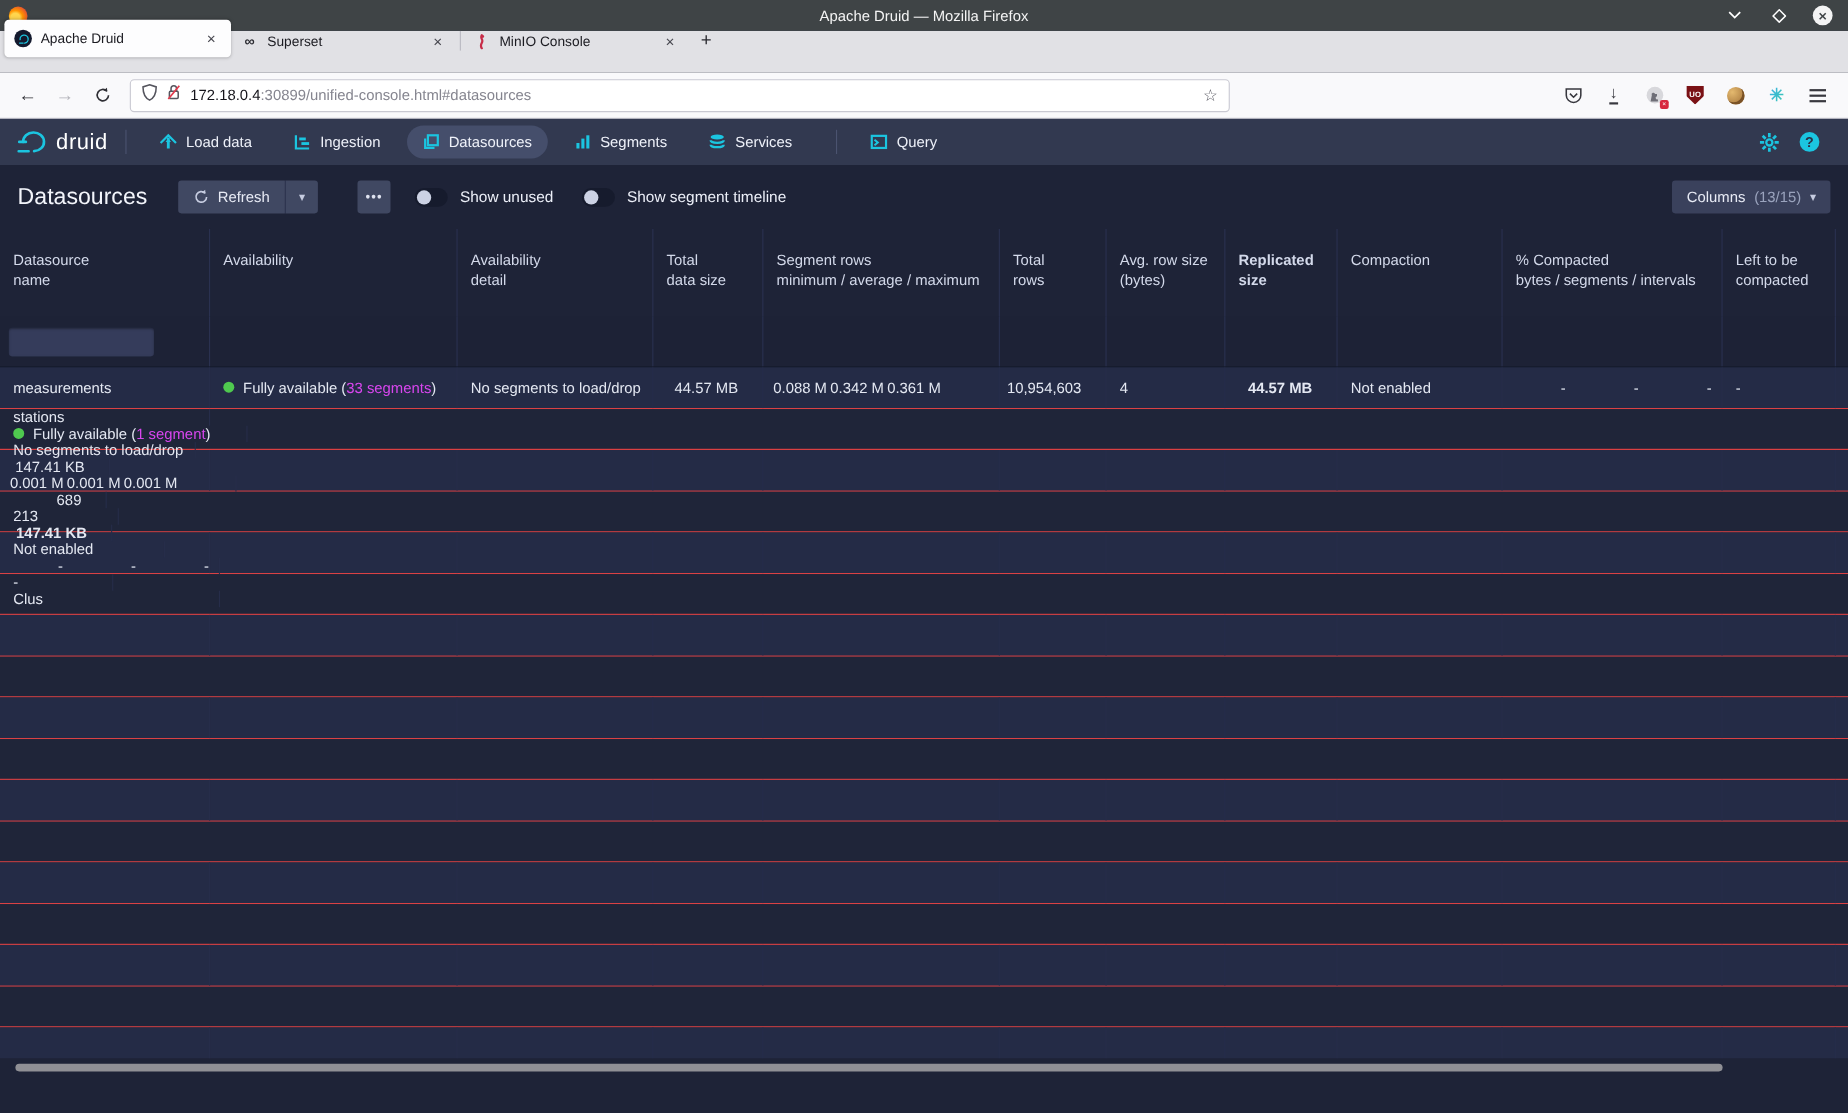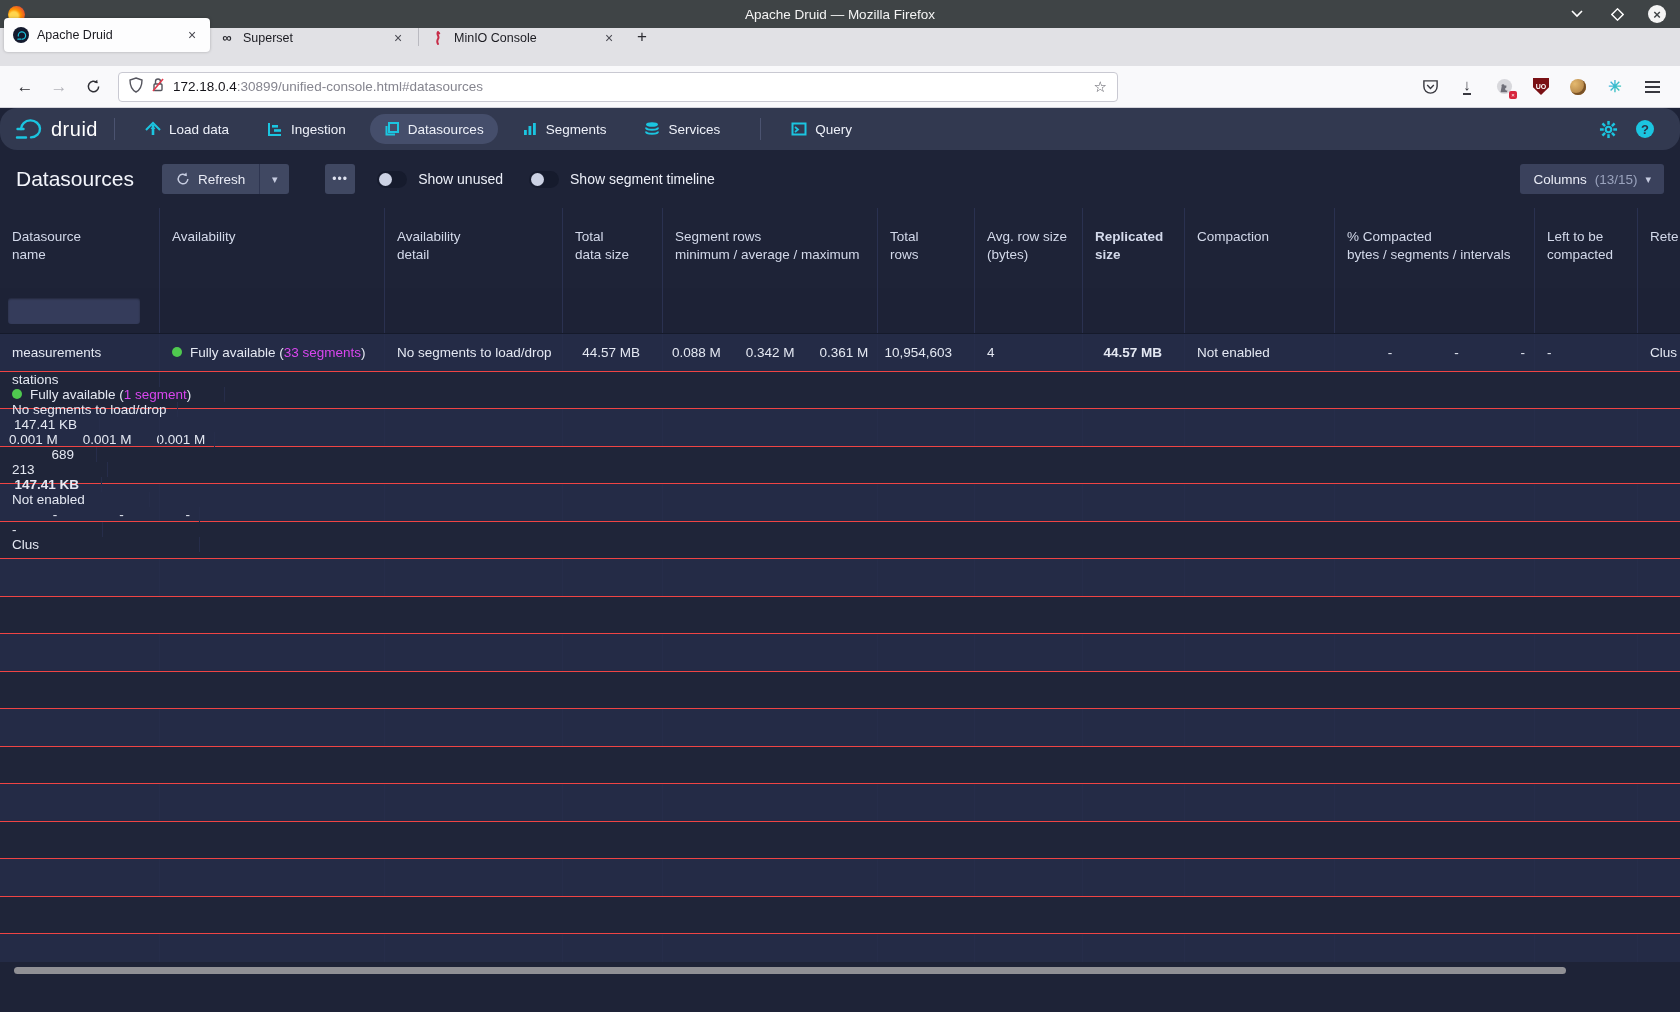--- a/index.html
+++ b/index.html
@@ -43,21 +43,21 @@
     color:#fff; font-size:6px; display:flex; align-items:center; justify-content:center; }
   .ublock { width:16px; height:17px; background:#7a1115; clip-path:polygon(0 0,100% 0,100% 55%,50% 100%,0 55%); 
     color:#fff; font-size:7px; font-weight:bold; display:flex; align-items:center; justify-content:center; }
   .cookie { width:16px; height:16px; border-radius:50%; background:radial-gradient(circle at 30% 30%, #e4b96f, #9c6b33);
     box-shadow:inset -2px -2px 0 #7a5226; }
   .ext2 { font-size:16px; background:linear-gradient(120deg,#3fa9f5,#35d0a0); -webkit-background-clip:text; background-clip:text; color:transparent; font-weight:bold; }
   .hamburger { display:flex; flex-direction:column; gap:3px; }
   .hamburger span { width:15px; height:2px; background:#38383f; }
 
   
-  .dnavbar { height:42px; background:#323950; display:flex; align-items:center; padding:0 14px;border-radius:17px; }
+  .dnavbar { height:42px; background:#323950; display:flex; align-items:center; padding:0 14px; }
   .brand { display:flex; align-items:center; gap:7px; }
   .brand-name { color:#ffffff; font-size:20px; letter-spacing:.5px; }
   .nav-sep { width:1px; height:22px; background:#4b5370; margin:0 16px; }
   .dnav-item { display:flex; align-items:center; gap:8px; color:#eef1f9; font-size:13.5px;
     padding:7px 14px; border-radius:17px; margin-right:10px; white-space:nowrap; }
   .dnav-item.active { background:#454e6b; }
   .dnav-item svg { display:block; }
   .dnav-right { margin-left:auto; display:flex; align-items:center; gap:18px; padding-right:12px; }
   .help-circle { width:18px; height:18px; border-radius:50%; background:#1bc5e0; color:#2a3146;
     font-size:13px; font-weight:bold; display:flex; align-items:center; justify-content:center; }
@@ -85,26 +85,26 @@
   .trow { display:flex; height:37.5px; border-bottom:1px solid #ef4444; }
   .trow.even { background:#242b46; }
   .trow.odd { background:#1f2539;flex-direction:column; }
   .filter-row { display:flex; height:46px; background:#1d2236; border-bottom:1px solid #151a2b; }
   .fcell { border-right:1px solid #2a3150; display:flex; align-items:center; padding:0 8px; }
   .filter-input { width:132px; height:26px; background:#353c5b; border:none; border-radius:3px;
     box-shadow:inset 0 1px 2px rgba(0,0,0,.35); outline:none; color:#e6e9f4; padding:0 8px; font-size:13px; }
   .td { border-right:1px solid #262d4a; display:flex; align-items:center; padding-left:12px;
     color:#e4e8f2; font-size:13.5px; white-space:nowrap; overflow:hidden; }
   .td.num-r { justify-content:flex-end; padding-right:22px; padding-left:0; }
-  .c1{width:160px;flex:none;} .c2{width:225px;flex:none;} .c3{width:178px;flex:none;} .c4{width:100px;flex:none;}
+  .c1{width:191px;flex:none;} .c2{width:225px;flex:none;} .c3{width:178px;flex:none;} .c4{width:100px;flex:none;}
   .c5{width:215px;flex:none;} .c6{width:97px;flex:none;} .c7{width:108px;flex:none;} .c8{width:102px;flex:none;font-weight:bold;}
   .c9{width:150px;flex:none;} .c10{width:200px;flex:none;} .c11{width:103px;flex:none;} .c12{width:200px;flex:none;}
   .dot { width:10px; height:10px; border-radius:50%; background:#4fc94f; margin-right:8px; flex:none; }
   .link { color:#d946ef; }
-  .seg3 { gap:25px; padding-left:9px; }
+  .seg3 { gap:3px; padding-left:9px; }
   .seg3 span { display:inline-block; }
   .tri { padding:0; }
   .tri span { flex:1; text-align:right; padding-right:9px; }
   .rows-clip { height:553px; overflow:hidden; }
 
   .hscroll-zone { height:14px; display:flex; align-items:center; padding:0 14px; margin-top:1px; }
   .hscroll-thumb { height:7px; width:1552px; background:#909095; border-radius:4px; }
 </style>
 </head>
 <body>

